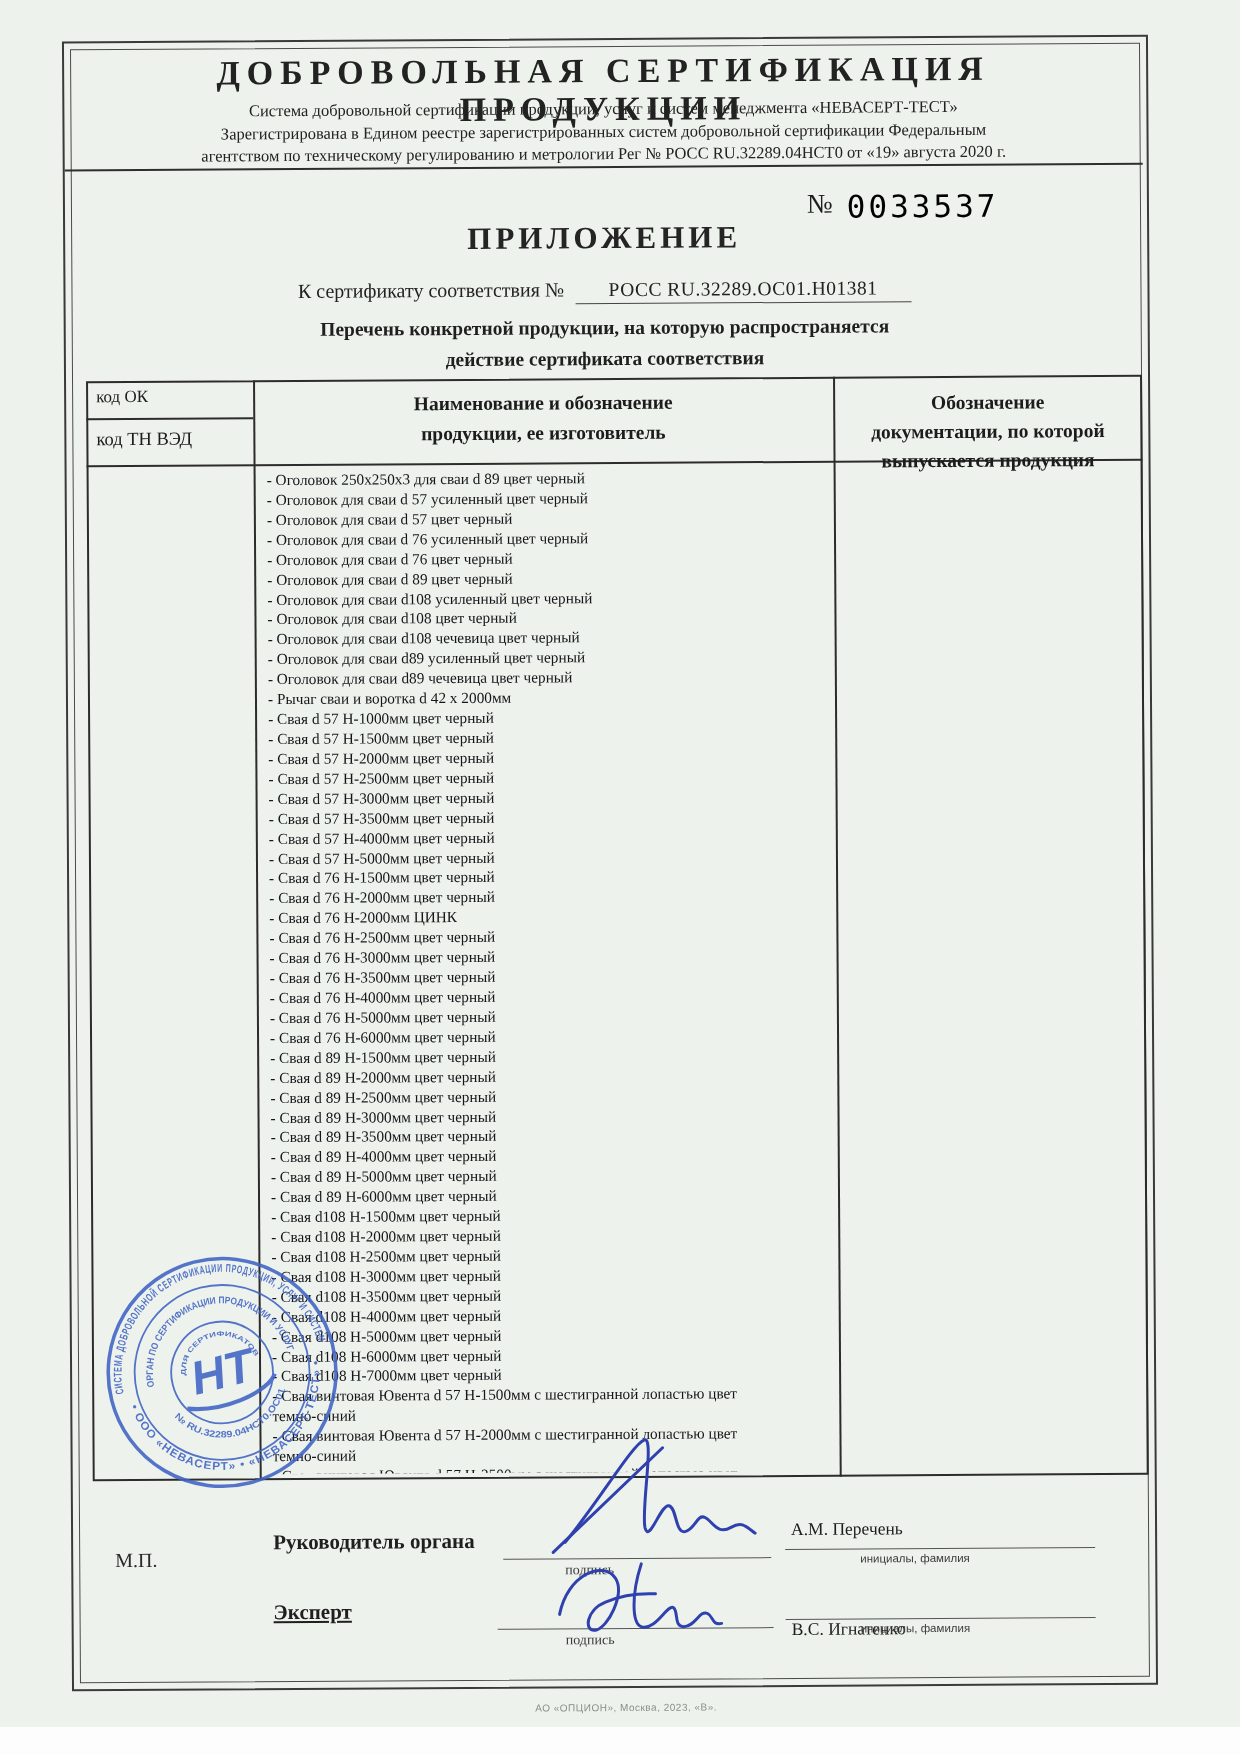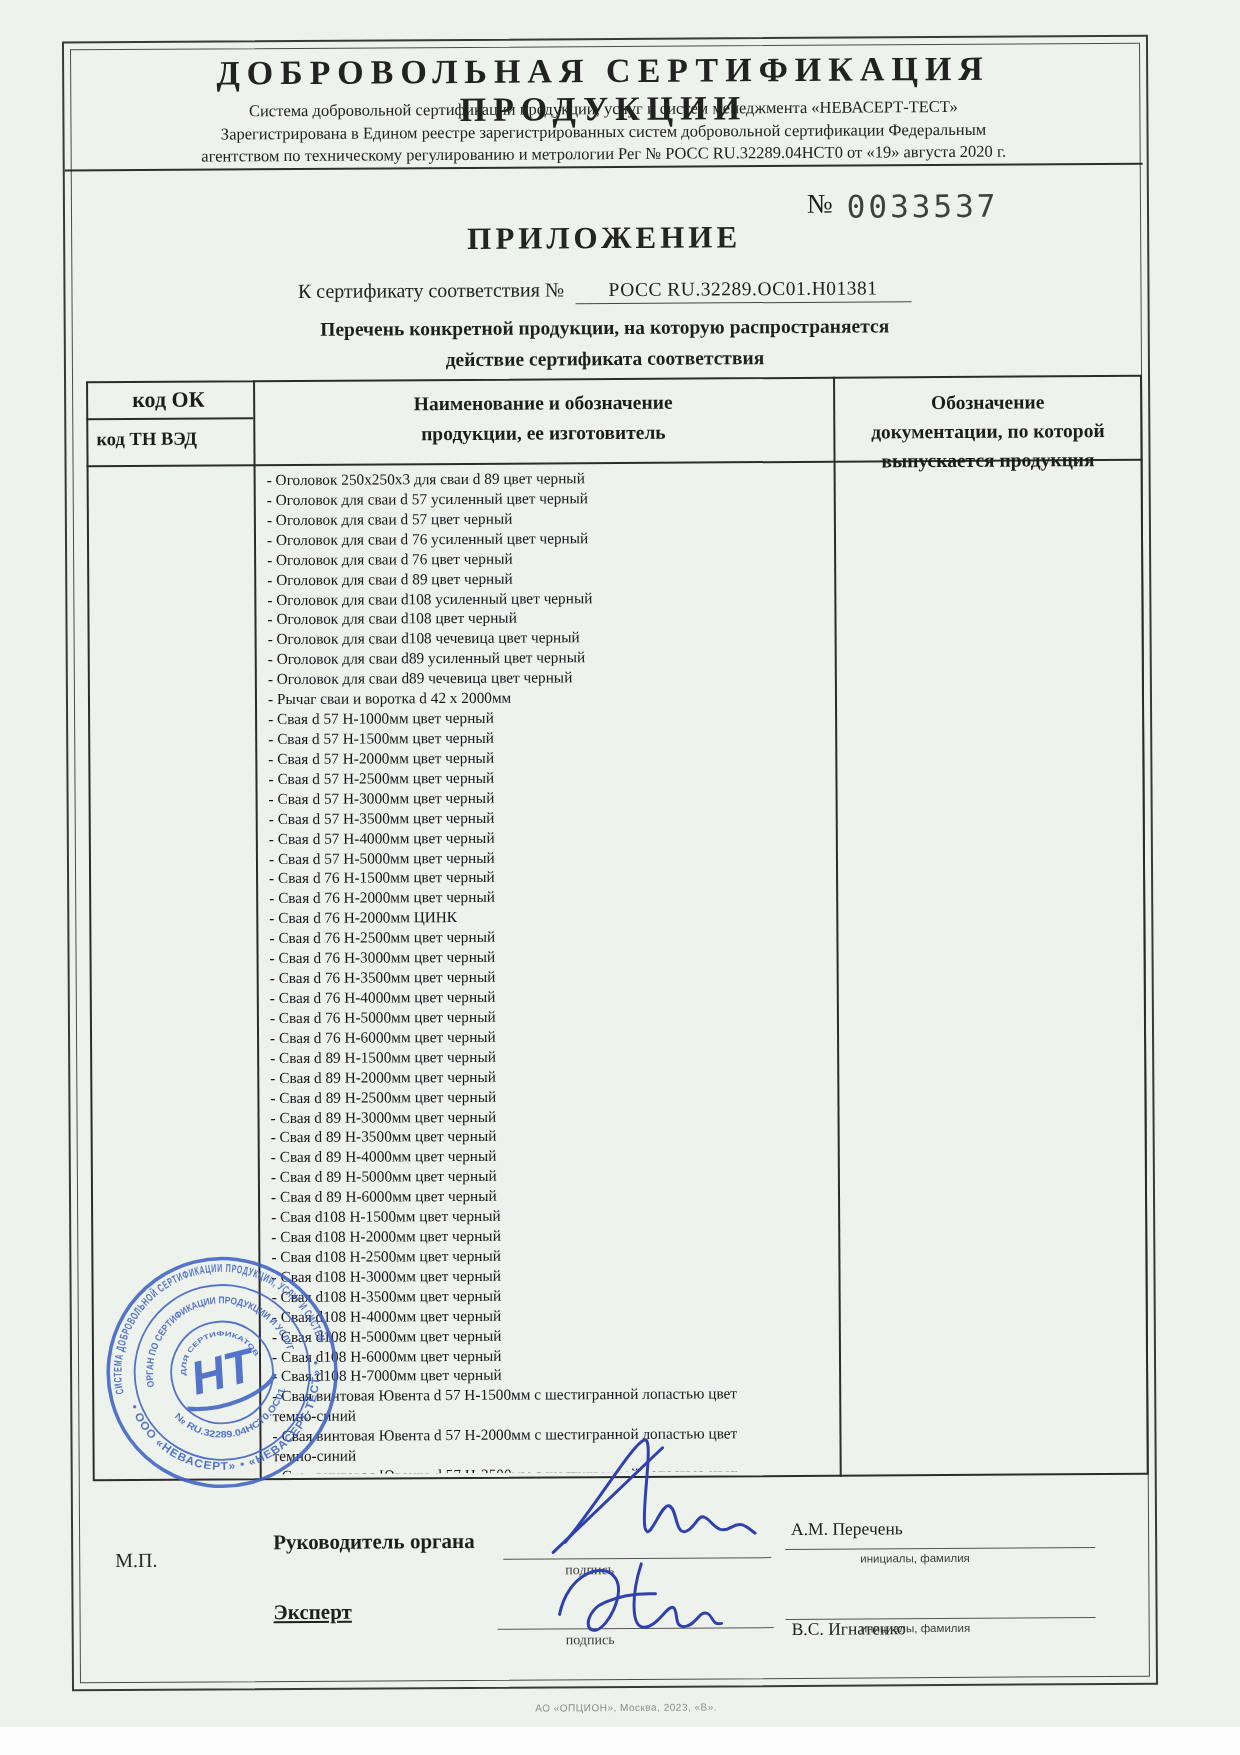--- a/index.html
+++ b/index.html
@@ -37,21 +37,21 @@
     position:absolute;left:68px;top:166px;width:1078px;height:0;
     border-top:2.5px solid #2e2e2e;
   }
   
   .form-number{
     position:absolute;left:810px;top:190px;white-space:nowrap;
   }
   .form-number .nsign{font-size:27px;color:#1d1d1d;vertical-align:top;}
   .form-number .digits{
     font-family:"DejaVu Sans Mono","Liberation Mono",monospace;
-    font-size:31px;color:#404040;letter-spacing:3px;margin-left:10px;
+    font-size:31px;color:#000000;letter-spacing:3px;margin-left:10px;
   }
   .appendix-title{
     position:absolute;left:70px;top:220px;width:1074px;text-align:center;
     font-size:31px;font-weight:bold;letter-spacing:4px;color:#242424;
   }
   .cert-line{
     position:absolute;left:70px;top:278px;width:1074px;text-align:center;
     font-size:20px;color:#222;
   }
   .cert-line .cert-no{
@@ -69,24 +69,24 @@
     position:absolute;left:88px;top:378px;width:1056px;height:1100px;
   }
   .spec-table .tborder{
     position:absolute;inset:0;border:2px solid #2c2c2c;pointer-events:none;
   }
   .col-div1{position:absolute;top:0;bottom:0;left:167px;width:0;border-left:2px solid #2c2c2c;}
   .col-div2{position:absolute;top:0;bottom:0;left:747px;width:0;border-left:2px solid #2c2c2c;}
   .head-row-border{position:absolute;left:0;width:100%;top:84px;border-top:2px solid #2c2c2c;}
   .codes-divider{position:absolute;left:0;width:167px;top:37px;border-top:2px solid #2c2c2c;}
   .code-ok{
-    position:absolute;left:10px;top:6px;font-size:22px;font-weight:bold;margin-left:36px;
+    position:absolute;left:10px;top:6px;font-size:17px;font-weight:normal;
   }
   .code-tnved{
-    position:absolute;left:10px;top:48px;font-size:18.5px;font-weight:bold;
+    position:absolute;left:10px;top:48px;font-size:18.5px;font-weight:normal;
   }
   .col2-header{
     position:absolute;left:167px;top:10px;width:580px;text-align:center;
     font-size:19.5px;font-weight:bold;line-height:30px;white-space:pre-line;
   }
   .col3-header{
     position:absolute;left:747px;top:12px;width:309px;text-align:center;
     font-size:19.5px;font-weight:bold;line-height:29px;white-space:pre-line;
   }
   .product-list{

